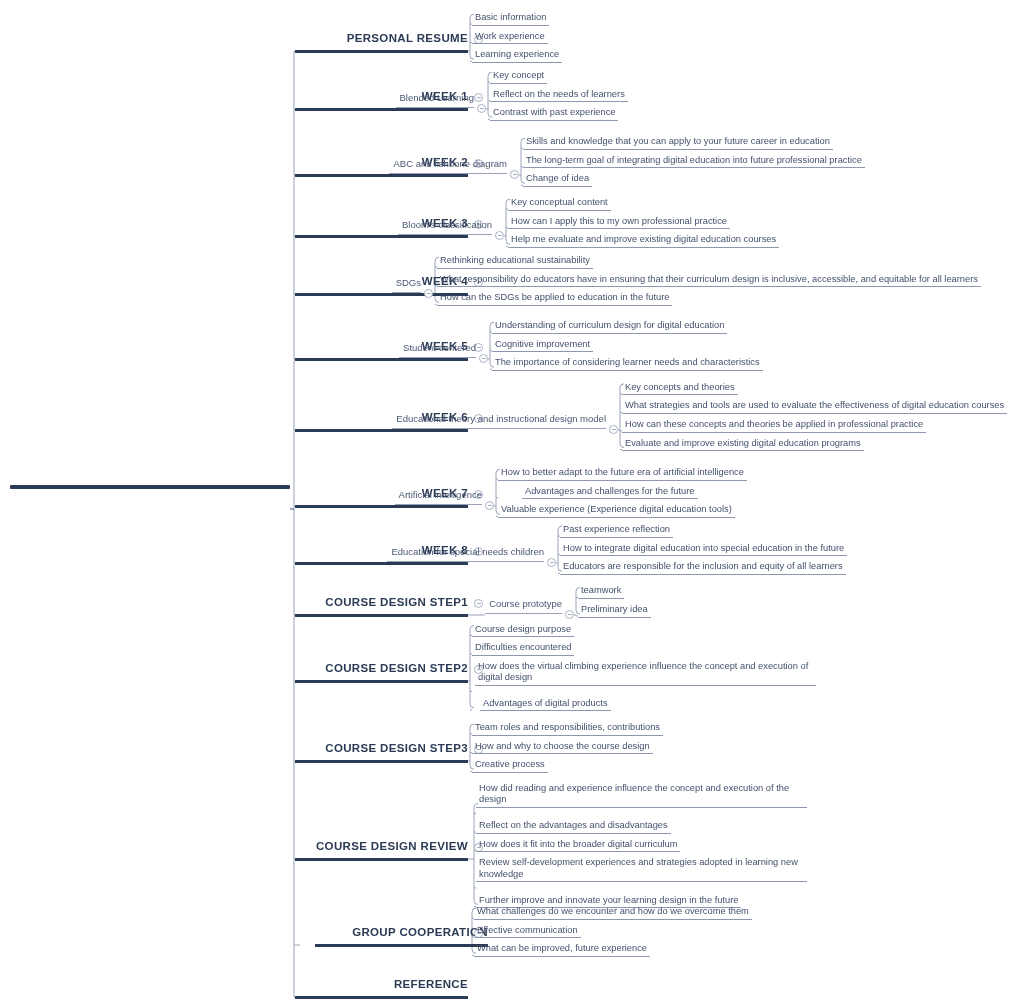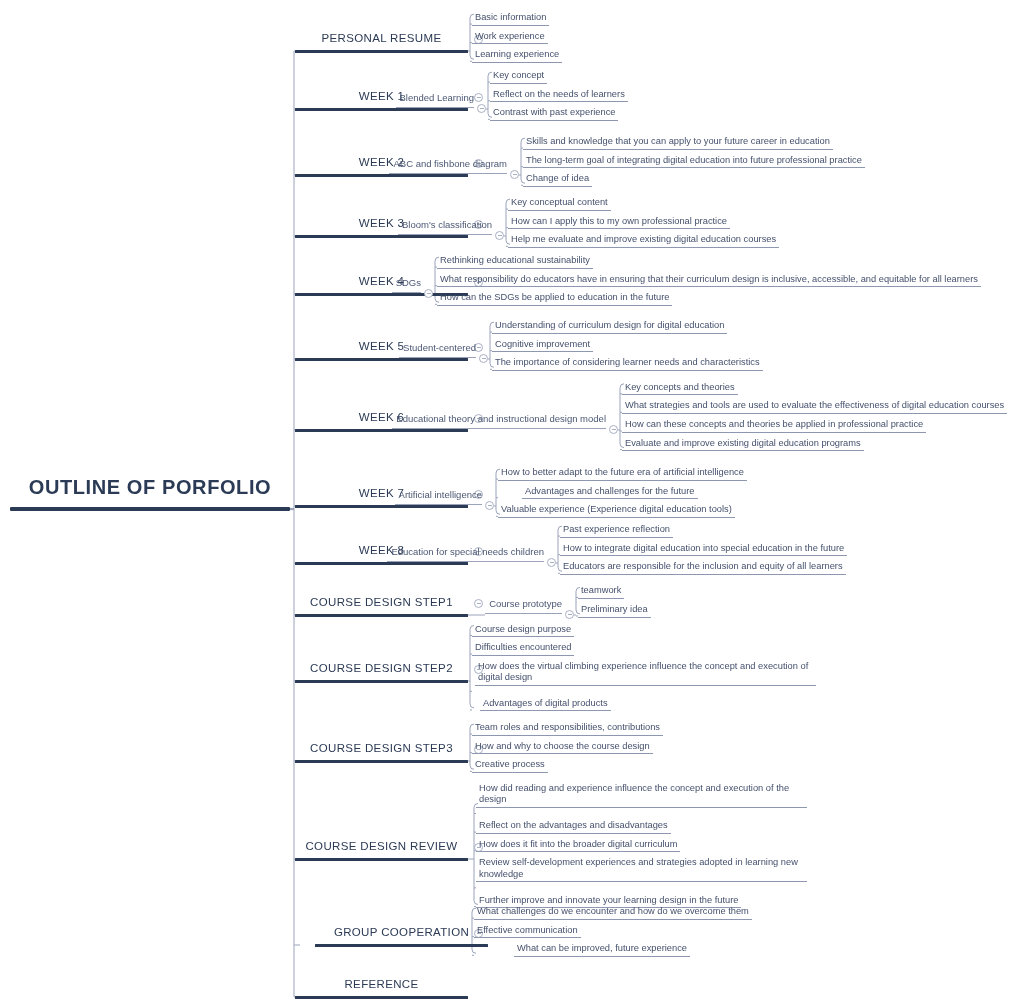--- a/index.html
+++ b/index.html
@@ -19,22 +19,22 @@
   }
   .root .root-text{
     font-size:20px;font-weight:bold;letter-spacing:.6px;
     color:#2b3a55;white-space:nowrap;line-height:22px;
   }
   .root .root-bar{
     margin-top:9px;height:4px;background:#2b3a55;border-radius:1px;width:280px;
   }
   .bmain{position:absolute;}
   .bmain .btext{
-    font-size:11.5px;font-weight:normal;letter-spacing:.35px;
-    color:#2b3a55;white-space:nowrap;text-align:center;
+    font-size:11.5px;font-weight:bold;letter-spacing:.35px;
+    color:#2b3a55;white-space:nowrap;text-align:right;
     line-height:13px;
   }
   .bmain .bbar{height:3px;background:#2b3a55;margin-top:5px;border-radius:.5px;}
 
   
   .toggle{
     position:absolute;width:9px;height:9px;border-radius:50%;
     border:1px solid #a8b0c4;background:#fff;box-sizing:border-box;
   }
   .toggle::before{
@@ -159,21 +159,20 @@
       <path d="M 294 945 q 0 0 6 0" stroke="#9aa3ba" fill="none" stroke-width="1"></path>
       <path d="M 476 908.1 q -4 0 -4 4 L 472 949.3000000000001 q 0 4 4 4" stroke="#9aa3ba" fill="none" stroke-width="1"></path>
       <line x1="468" y1="945" x2="472" y2="945" stroke="#9aa3ba" stroke-width="1"></line>
       <line x1="472" y1="918.1" x2="474" y2="918.1" stroke="#9aa3ba" stroke-width="1"></line>
       <line x1="472" y1="936.7" x2="474" y2="936.7" stroke="#9aa3ba" stroke-width="1"></line>
       <line x1="472" y1="955.3000000000001" x2="474" y2="955.3000000000001" stroke="#9aa3ba" stroke-width="1"></line>
       <path d="M 294 997 q 0 0 6 0" stroke="#9aa3ba" fill="none" stroke-width="1"></path>
     </svg>
 
   <div class="root">
-    <div class="root-text">OUTLINE OF PORFOLIO</div>
     <div class="root-bar"></div>
   </div>
 
   <div id="branches">
       <div class="bmain" style="left: 295px; top: 32px; width: 173px;">
         <div class="btext">PERSONAL RESUME</div>
         <div class="bbar" style="width: 173px;"></div>
       </div>
       <div class="toggle" style="left: 474px; top: 35px;"></div>
       <div class="leaf" style="left: 472px; top: 12.1px; width: 77px;">
@@ -455,21 +454,21 @@
       </div>
       <div class="toggle" style="left: 474px; top: 929px;"></div>
       <div class="leaf" style="left: 474px; top: 906.1px; width: 278px;">
         <div class="ltext">What challenges do we encounter and how do we overcome them</div>
         <div class="lbar"></div>
       </div>
       <div class="leaf" style="left: 474px; top: 924.7px; width: 107px;">
         <div class="ltext">Effective communication</div>
         <div class="lbar"></div>
       </div>
-      <div class="leaf" style="left: 474px; top: 943.3px; width: 176px; padding-left: 40px;">
+      <div class="leaf" style="left: 474px; top: 943.3px; width: 176px;">
         <div class="ltext">What can be improved, future experience</div>
         <div class="lbar"></div>
       </div>
       <div class="bmain" style="left: 295px; top: 978px; width: 173px;">
         <div class="btext">REFERENCE</div>
         <div class="bbar" style="width: 173px;"></div>
       </div>
     </div>
 
 </div>

